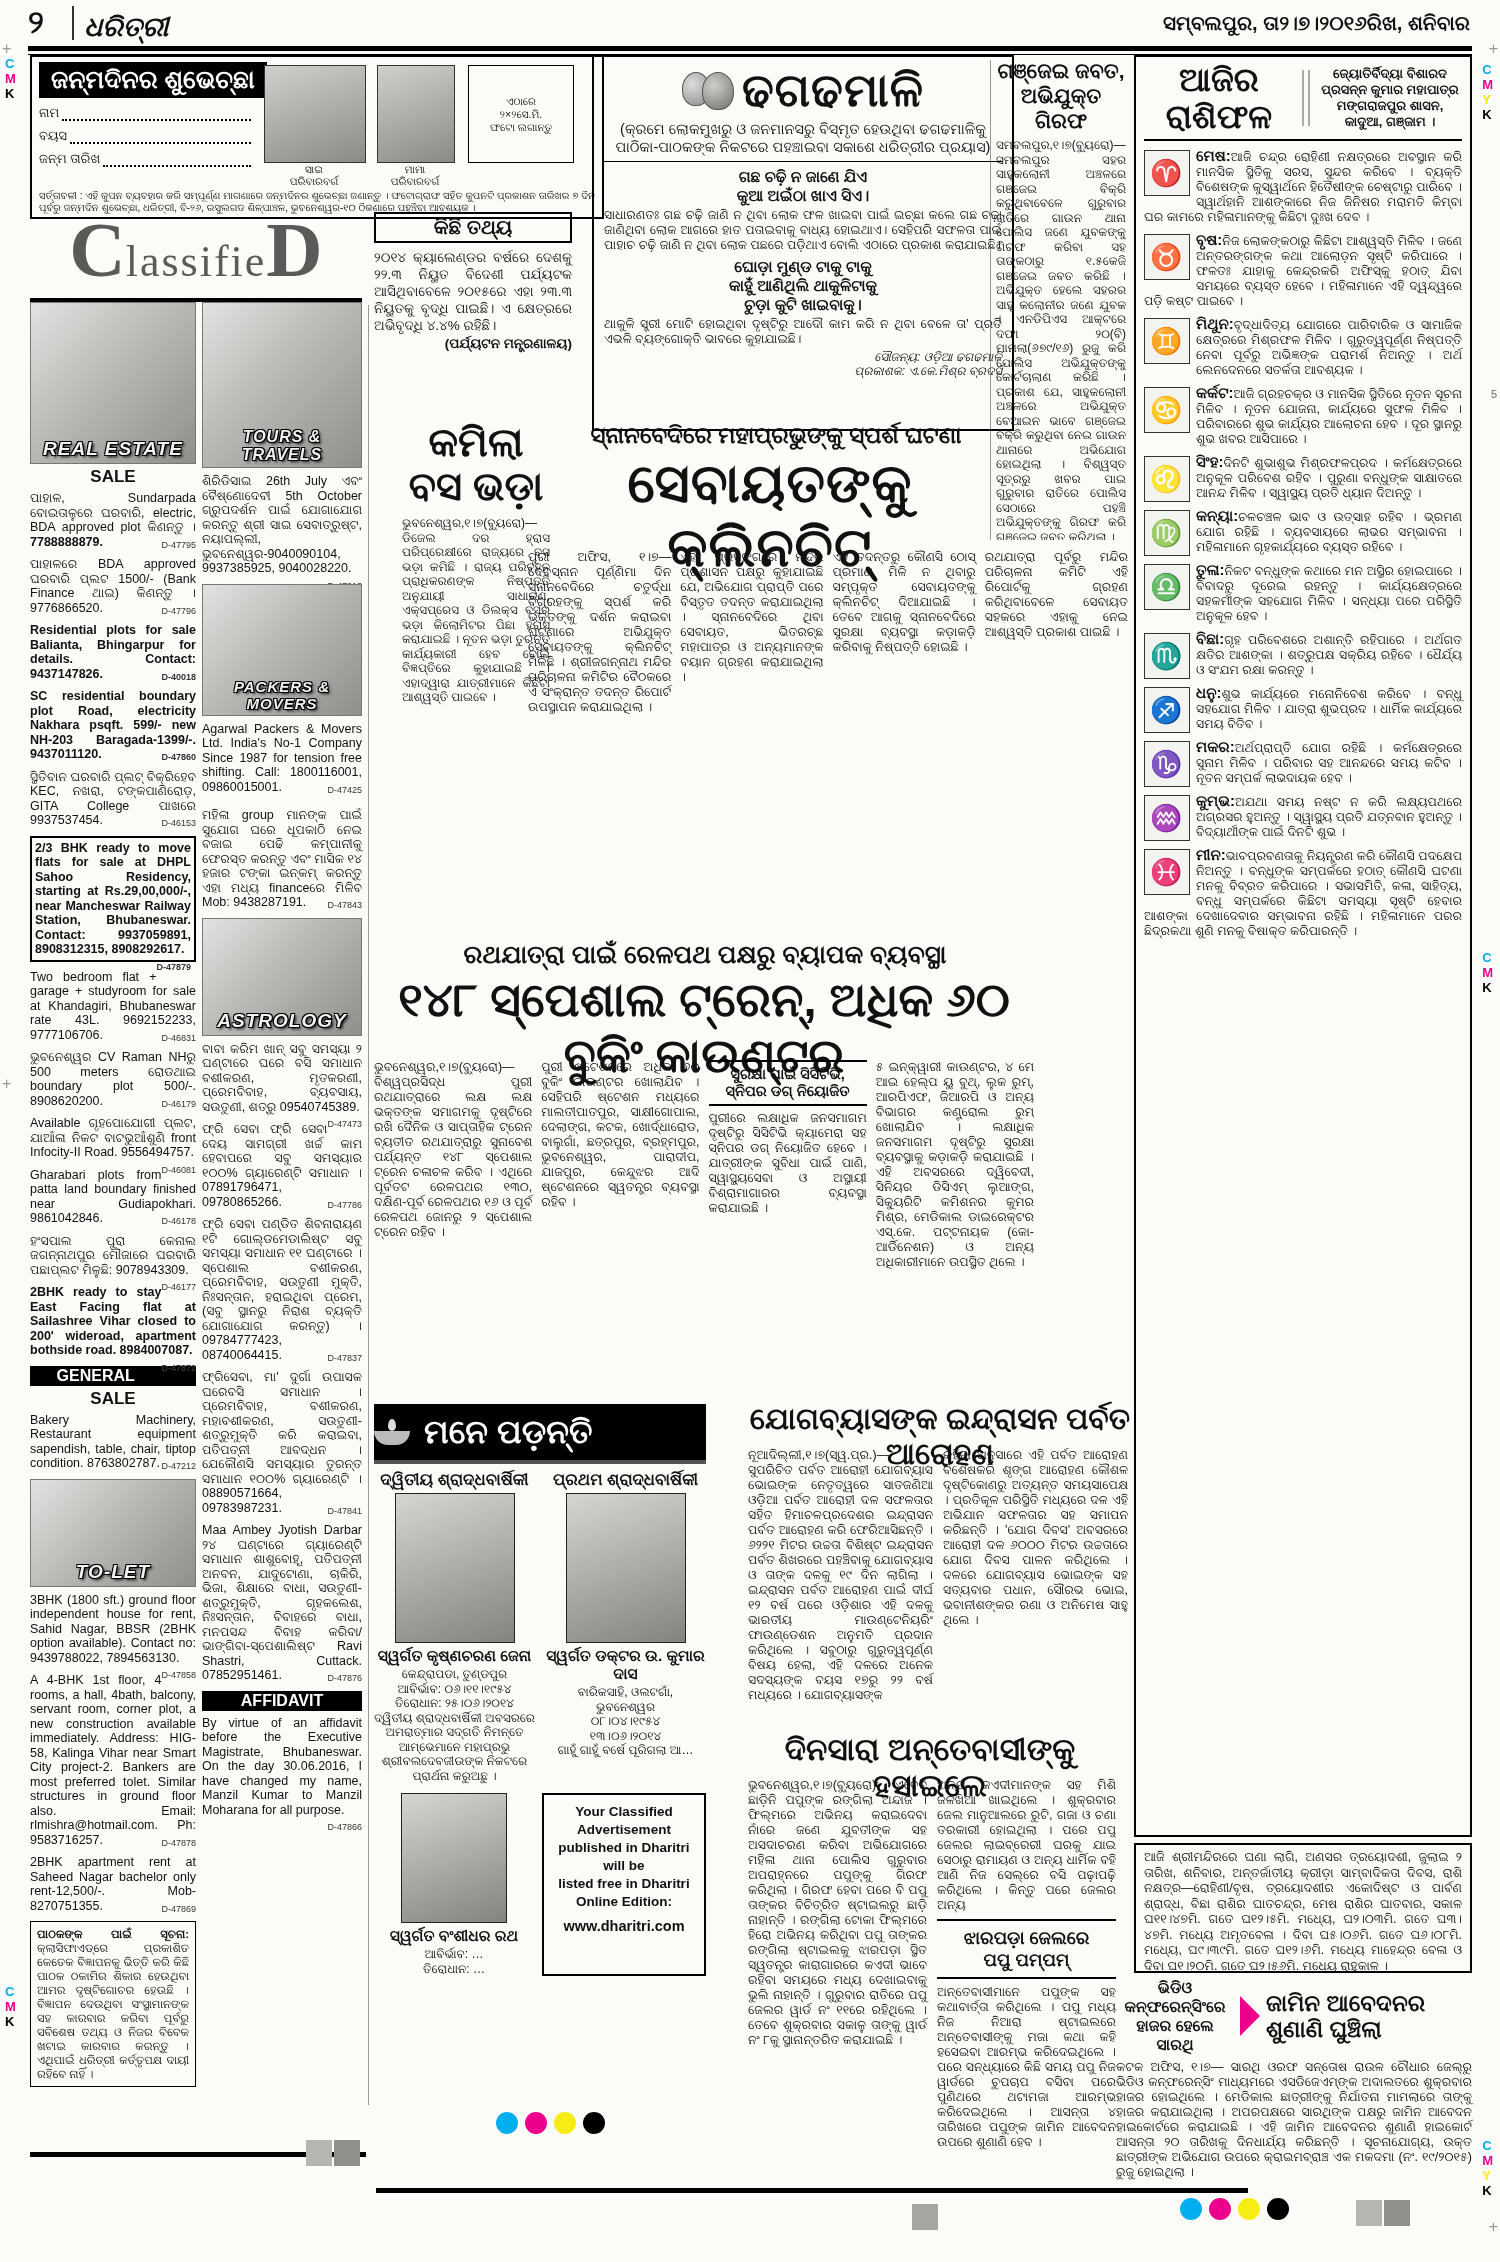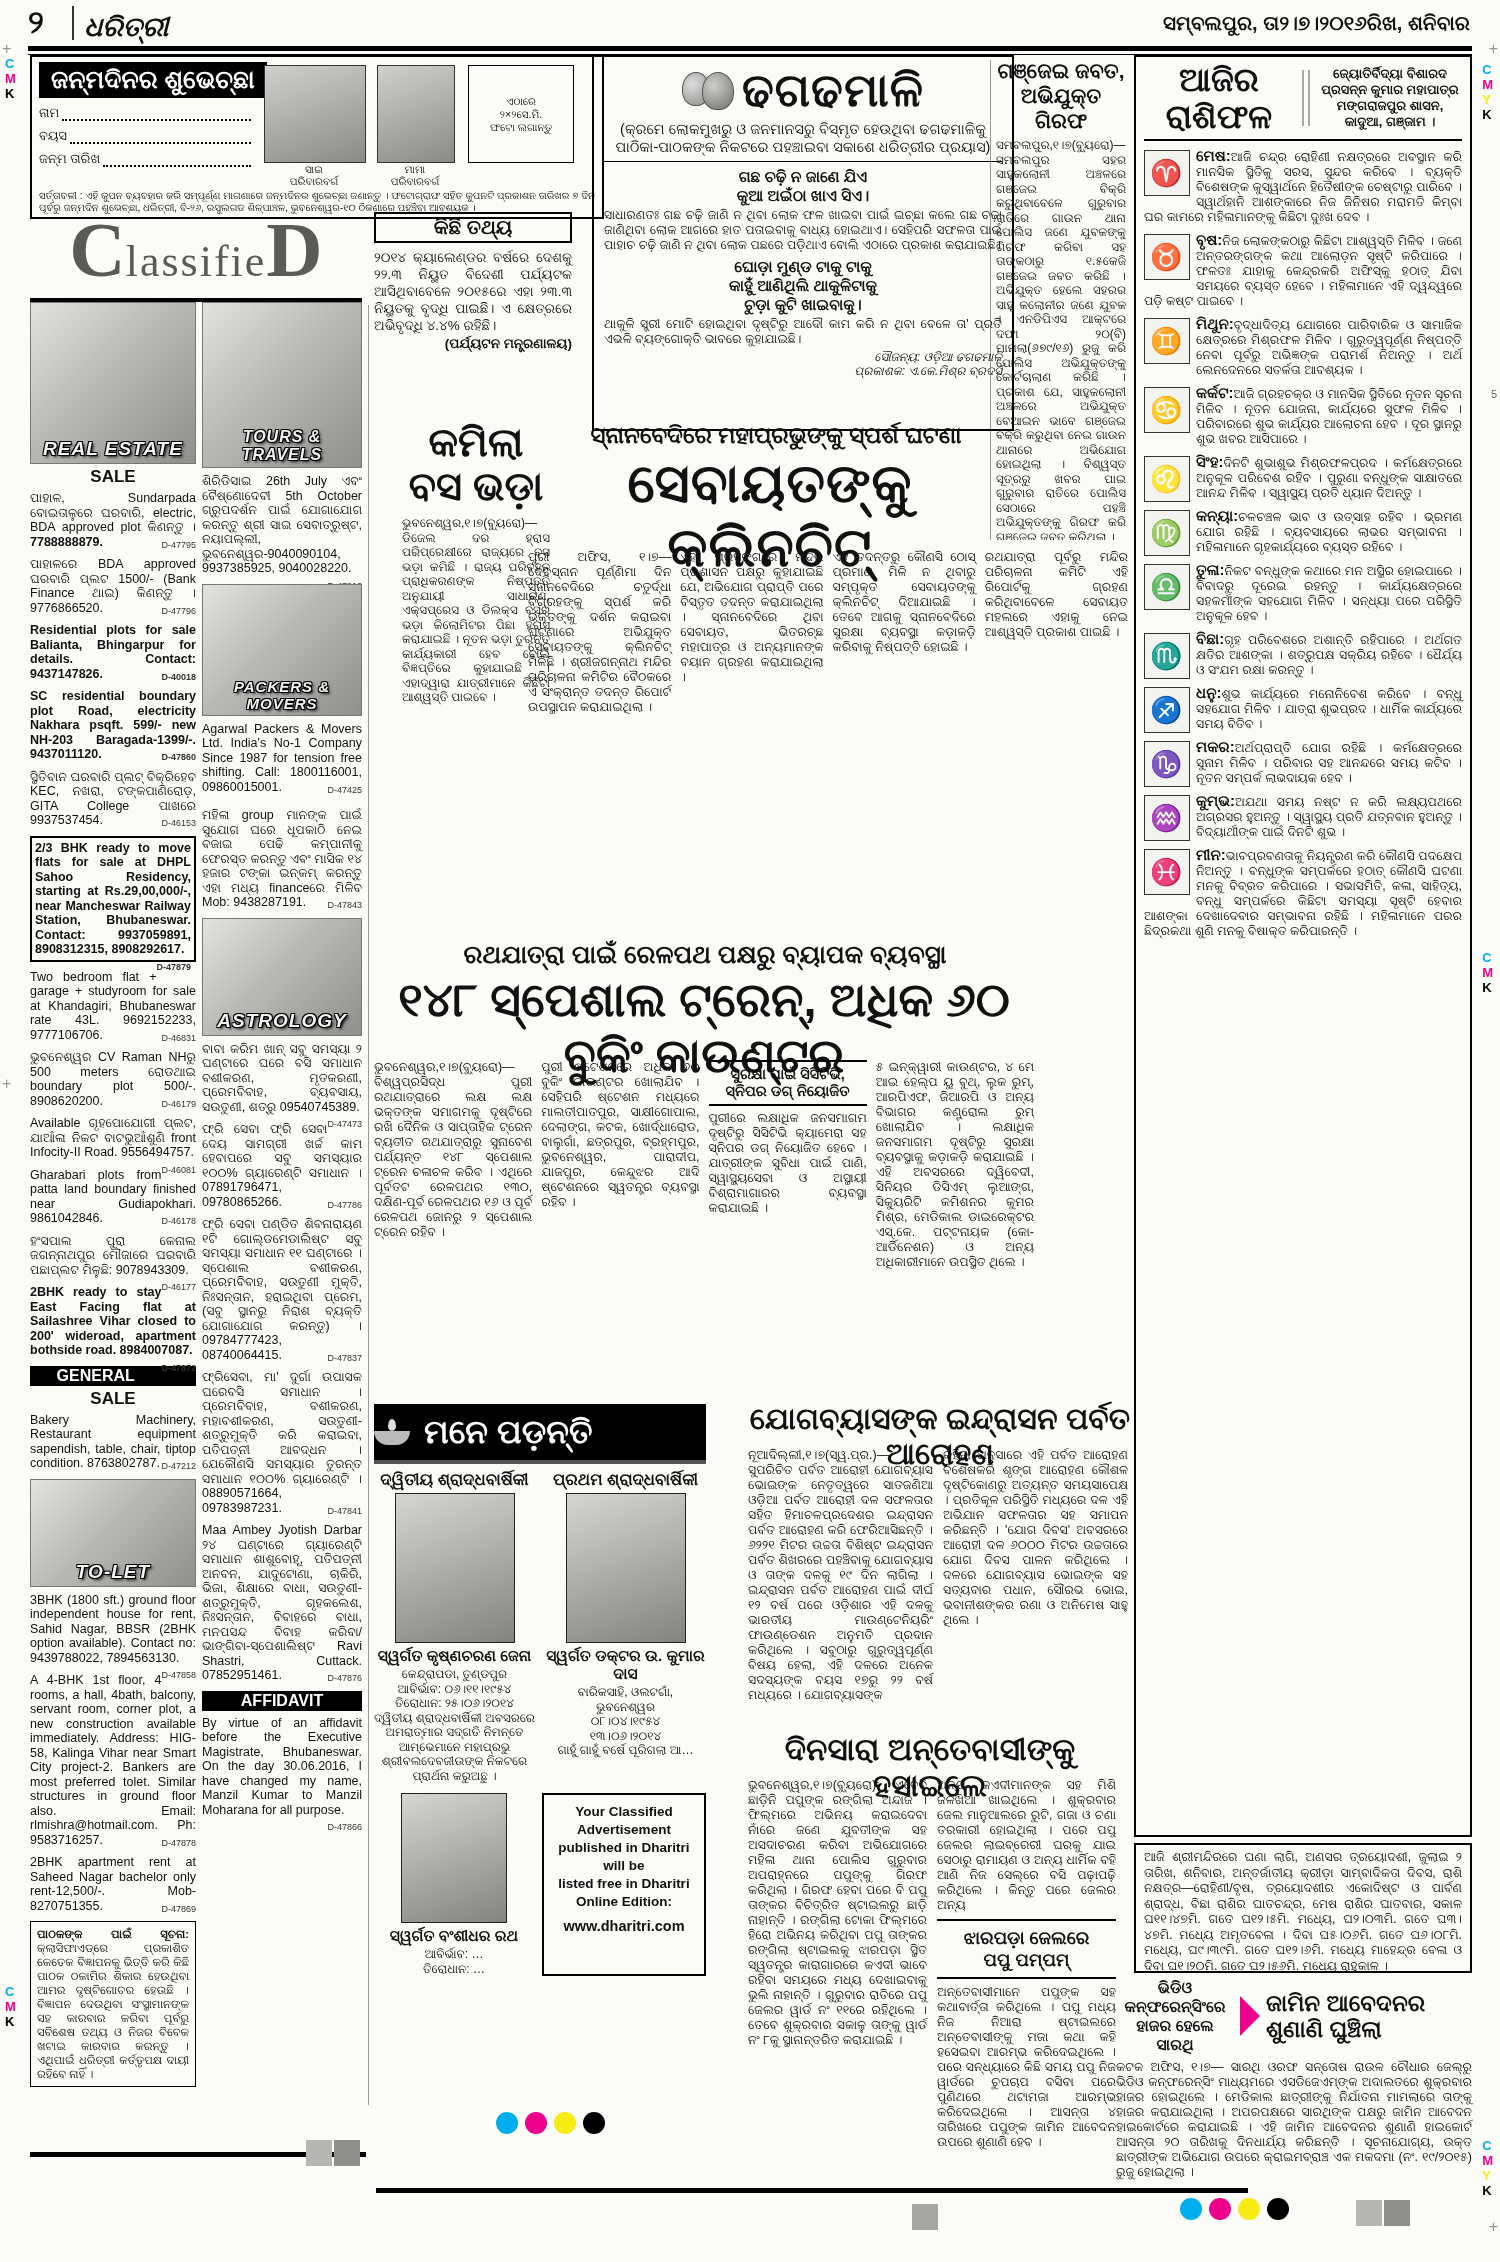--- a/index.html
+++ b/index.html
@@ -333,21 +333,21 @@
 ଅଭିଯୁକ୍ତ ଗିରଫ</div>
     <div class="smallbody">ସମ୍ବଲପୁର,୧।୭(ବ୍ୟୁରୋ)—ସମ୍ବଲପୁର ସହର ସାହୁକଲୋନୀ ଅଞ୍ଚଳରେ ଗଞ୍ଜେଇ ବିକ୍ରି କରୁଥିବାବେଳେ ଗୁରୁବାର ରାତିରେ ଗାଉନ ଥାନା ପୋଲିସ ଜଣେ ଯୁବକଙ୍କୁ ଗିରଫ କରିବା ସହ ତାଙ୍କଠାରୁ ୧.୫କେଜି ଗଞ୍ଜେଇ ଜବତ କରିଛି । ଅଭିଯୁକ୍ତ ହେଲେ ସହରର ସାହୁ କଲୋନୀର ଜଣେ ଯୁବକ । ଏନଡିପିଏସ ଆକ୍ଟରେ ଦଫା ୨୦(ବି) ମାମଲା(୬୭୯/୧୬) ରୁଜୁ କରି ପୋଲିସ ଅଭିଯୁକ୍ତଙ୍କୁ କୋର୍ଟଚାଲାଣ କରିଛି । ପ୍ରକାଶ ଯେ, ସାହୁକଲୋନୀ ଅଞ୍ଚଳରେ ଅଭିଯୁକ୍ତ ବେଆଇନ ଭାବେ ଗଞ୍ଜେଇ ବିକ୍ରି କରୁଥିବା ନେଇ ଗାଉନ ଥାନାରେ ଅଭିଯୋଗ ହୋଇଥିଲା । ବିଶ୍ୱସ୍ତ ସୂତ୍ରରୁ ଖବର ପାଇ ଗୁରୁବାର ରାତିରେ ପୋଲିସ ସେଠାରେ ପହଞ୍ଚି ଅଭିଯୁକ୍ତଙ୍କୁ ଗିରଫ କରି ଗଞ୍ଜେଇ ଜବତ କରିଥିଲା ।</div>
   </div>
 
   <div class="abs cc-kicker">ସ୍ନାନବେଦିରେ ମହାପ୍ରଭୁଙ୍କୁ ସ୍ପର୍ଶ ଘଟଣା</div>
   <div class="abs cc-head">ସେବାୟତଙ୍କୁ କ୍ଲିନଚିଟ୍</div>
   <div class="abs cc-body">
     <div class="col">ପୁରୀ ଅଫିସ, ୧।୭— ଦେବସ୍ନାନ ପୂର୍ଣ୍ଣିମା ଦିନ ସ୍ନାନବେଦିରେ ଚତୁର୍ଦ୍ଧା ବିଗ୍ରହଙ୍କୁ ସ୍ପର୍ଶ କରି ଭକ୍ତଙ୍କୁ ଦର୍ଶନ କରାଇବା ଘଟଣାରେ ଅଭିଯୁକ୍ତ ସେବାୟତଙ୍କୁ କ୍ଲିନଚିଟ୍ ମିଳିଛି । ଶ୍ରୀଜଗନ୍ନାଥ ମନ୍ଦିର ପରିଚାଳନା କମିଟିର ବୈଠକରେ ଏ ସଂକ୍ରାନ୍ତ ତଦନ୍ତ ରିପୋର୍ଟ ଉପସ୍ଥାପନ କରାଯାଇଥିଲା ।</div>
     <div class="col">ଏହି ପ୍ରସଙ୍ଗରେ ମନ୍ଦିର ପ୍ରଶାସନ ପକ୍ଷରୁ କୁହାଯାଇଛି ଯେ, ଅଭିଯୋଗ ପ୍ରାପ୍ତି ପରେ ବିସ୍ତୃତ ତଦନ୍ତ କରାଯାଇଥିଲା । ସ୍ନାନବେଦିରେ ଥିବା ସେବାୟତ, ଭିତରଚ୍ଛ ମହାପାତ୍ର ଓ ଅନ୍ୟମାନଙ୍କ ବୟାନ ଗ୍ରହଣ କରାଯାଇଥିଲା ।</div>
     <div class="col">ଏହି ତଦନ୍ତରୁ କୌଣସି ଠୋସ୍ ପ୍ରମାଣ ମିଳି ନ ଥିବାରୁ ସମ୍ପୃକ୍ତ ସେବାୟତଙ୍କୁ କ୍ଲିନଚିଟ୍ ଦିଆଯାଇଛି । ତେବେ ଆଗକୁ ସ୍ନାନବେଦିରେ ସୁରକ୍ଷା ବ୍ୟବସ୍ଥା କଡ଼ାକଡ଼ି କରିବାକୁ ନିଷ୍ପତ୍ତି ହୋଇଛି ।</div>
-    <div class="col">ରଥଯାତ୍ରା ପୂର୍ବରୁ ମନ୍ଦିର ପରିଚାଳନା କମିଟି ଏହି ରିପୋର୍ଟକୁ ଗ୍ରହଣ କରିଥିବାବେଳେ ସେବାୟତ ମହଲରେ ଏହାକୁ ନେଇ ଆଶ୍ୱସ୍ତି ପ୍ରକାଶ ପାଇଛି ।</div>
+    <div class="col">ରଥଯାତ୍ରା ପୂର୍ବରୁ ମନ୍ଦିର ପରିଚାଳନା କମିଟି ଏହି ରିପୋର୍ଟକୁ ଗ୍ରହଣ କରିଥିବାବେଳେ ସେବାୟତ ସହକରେ ଏହାକୁ ନେଇ ଆଶ୍ୱସ୍ତି ପ୍ରକାଶ ପାଇଛି ।</div>
   </div>
 
   <div class="abs kamila">
     <div class="kam-h pre">କମିଲା
 ବସ ଭଡ଼ା</div>
     <div class="smallbody">ଭୁବନେଶ୍ୱର,୧।୭(ବ୍ୟୁରୋ)— ଡିଜେଲ ଦର ହ୍ରାସ ପରିପ୍ରେକ୍ଷୀରେ ରାଜ୍ୟରେ ବସ ଭଡ଼ା କମିଛି । ରାଜ୍ୟ ପରିବହନ ପ୍ରାଧିକରଣଙ୍କ ନିଷ୍ପତ୍ତି ଅନୁଯାୟୀ ସାଧାରଣ, ଏକ୍ସପ୍ରେସ ଓ ଡିଲକ୍ସ ବସର ଭଡ଼ା କିଲୋମିଟର ପିଛା ହ୍ରାସ କରାଯାଇଛି । ନୂତନ ଭଡ଼ା ତୁରନ୍ତ କାର୍ଯ୍ୟକାରୀ ହେବ ବୋଲି ବିଜ୍ଞପ୍ତିରେ କୁହାଯାଇଛି । ଏହାଦ୍ୱାରା ଯାତ୍ରୀମାନେ କିଛିଟା ଆଶ୍ୱସ୍ତି ପାଇବେ ।</div>
   </div>
 
   <div class="abs tr-kicker">ରଥଯାତ୍ରା ପାଇଁ ରେଳପଥ ପକ୍ଷରୁ ବ୍ୟାପକ ବ୍ୟବସ୍ଥା</div>
   <div class="abs tr-head">୧୪୮ ସ୍ପେଶାଲ ଟ୍ରେନ୍, ଅଧିକ ୬୦ ବୁକିଂ କାଉଣ୍ଟର</div>

